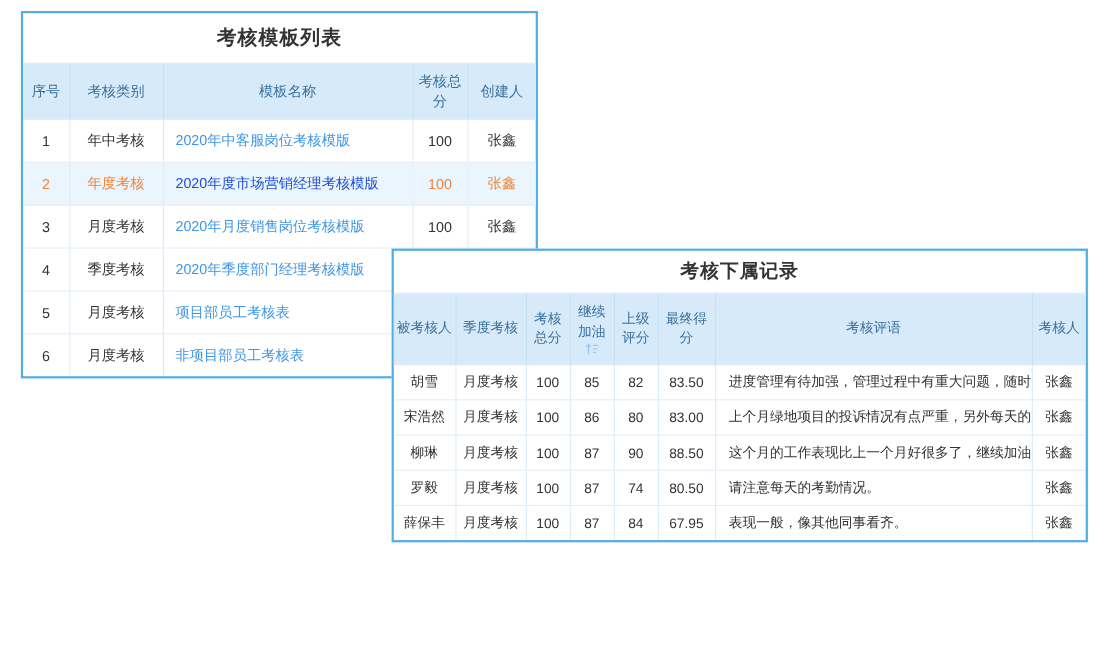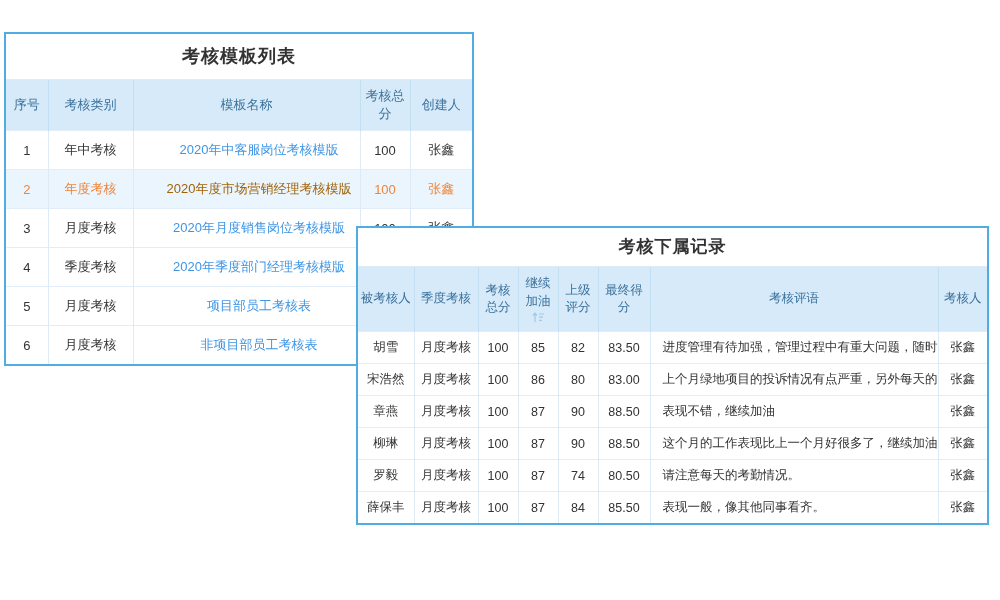--- a/index.html
+++ b/index.html
@@ -4,21 +4,21 @@
 <style>
   html,body{margin:0;padding:0;}
   body{
     width:1000px;height:600px;position:relative;background:#ffffff;
     font-family:"Liberation Sans","DejaVu Sans",sans-serif;
     -webkit-font-smoothing:antialiased;
   }
   .panel{
     position:absolute;background:#fff;border:2px solid #4fade4;box-sizing:border-box;
   }
-  .panel-templates{left:4px;top:10px;width:470px;z-index:1;margin-top:22px;}
+  .panel-templates{left:19px;top:10px;width:470px;z-index:1;}
   .panel-records{left:356px;top:226px;width:633px;z-index:2;}
   .panel-title{
     text-align:center;font-weight:bold;color:#333;
     border-bottom:1px solid #dcebf8;letter-spacing:1px;
   }
   .panel-templates .panel-title{font-size:18px;padding:10px 0 11px;}
   .panel-records .panel-title{font-size:17px;padding:7px 0 8px;}
   table{width:100%;border-collapse:collapse;table-layout:fixed;}
   th{
     background:#d7eaf9;color:#39719c;font-weight:400;
@@ -27,24 +27,24 @@
   }
   th:first-child{border-left:none;}
   td{
     border-left:1px solid #ddebf7;border-top:1px solid #e1edf8;
     color:#333;text-align:center;padding:0 2px;
     overflow:hidden;white-space:nowrap;vertical-align:middle;
   }
   td:first-child{border-left:none;}
   .panel-templates th{font-size:13px;height:38px;}
   .panel-templates td{font-size:13px;height:38px;}
-  .panel-templates td.cell-name{text-align:center;padding-left:27px;}
+  .panel-templates td.cell-name{text-align:left;padding-left:11px;}
   a.tpl-link{color:#3e95e5;text-decoration:none;cursor:pointer;}
   tr.highlight td{background:#eaf5fe;color:#f08437;}
-  tr.highlight a.tpl-link{color:#a16207;}
+  tr.highlight a.tpl-link{color:#1d4ed8;}
   .panel-records th{font-size:12.5px;padding:8px 2px;}
   .panel-records td{font-size:12.5px;height:31px;}
   .panel-records td.cell-comment{text-align:left;padding:0 8px 0 12px;}
   .sort-icon{display:block;margin:2px auto 0;width:13px;height:11px;}
 </style>
 </head>
 <body>
 
 <div class="panel panel-templates">
   <div class="panel-title">考核模板列表</div>
@@ -158,30 +158,20 @@
           <td>宋浩然</td>
           <td>月度考核</td>
           <td>100</td>
           <td>86</td>
           <td>80</td>
           <td>83.00</td>
           <td class="cell-comment">上个月绿地项目的投诉情况有点严重，另外每天的...</td>
           <td>张鑫</td>
         </tr>
         <tr>
-          <td>章燕</td>
-          <td>月度考核</td>
-          <td>100</td>
-          <td>87</td>
-          <td>90</td>
-          <td>88.50</td>
-          <td class="cell-comment">表现不错，继续加油</td>
-          <td>张鑫</td>
-        </tr>
-        <tr>
           <td>柳琳</td>
           <td>月度考核</td>
           <td>100</td>
           <td>87</td>
           <td>90</td>
           <td>88.50</td>
           <td class="cell-comment">这个月的工作表现比上一个月好很多了，继续加油！</td>
           <td>张鑫</td>
         </tr>
         <tr>
@@ -193,19 +183,19 @@
           <td>80.50</td>
           <td class="cell-comment">请注意每天的考勤情况。</td>
           <td>张鑫</td>
         </tr>
         <tr>
           <td>薛保丰</td>
           <td>月度考核</td>
           <td>100</td>
           <td>87</td>
           <td>84</td>
-          <td>85.50</td>
+          <td>67.95</td>
           <td class="cell-comment">表现一般，像其他同事看齐。</td>
           <td>张鑫</td>
         </tr>
       </tbody>
   </table>
 </div>
 
 </body></html>

